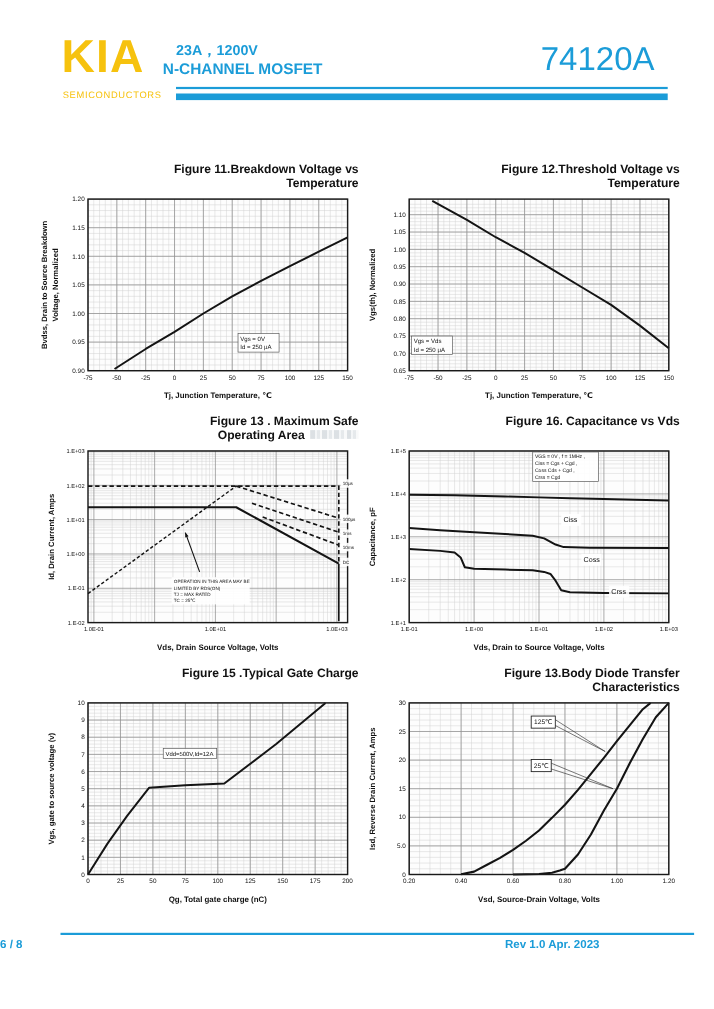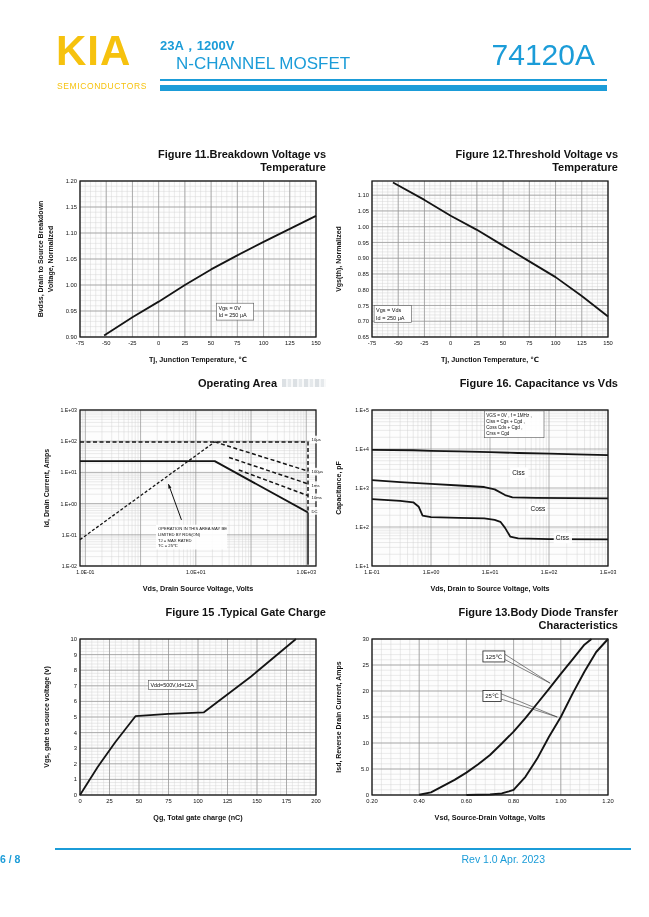--- a/index.html
+++ b/index.html
@@ -6,41 +6,41 @@
   body{width:649px;height:917px;background:#ffffff;position:relative;
        font-family:"Liberation Sans",sans-serif;color:#111;overflow:hidden;}
   .page{position:absolute;inset:0;}
 
   
   .logo{position:absolute;left:56px;top:30px;font-size:42px;font-weight:bold;
         letter-spacing:1px;color:var(--logo);line-height:1;}
   .logo-sub{position:absolute;left:57px;top:81px;font-size:8.5px;font-weight:normal;
         letter-spacing:.6px;color:var(--logo);}
   .prod-line1{position:absolute;left:160px;top:37px;font-size:13px;font-weight:bold;color:var(--accent);}
-  .prod-line2{position:absolute;left:176px;top:54px;font-size:17px;font-weight:normal;color:var(--accent);}
+  .prod-line2{position:absolute;left:148px;top:54px;font-size:14px;font-weight:bold;color:var(--accent);}
   .part-number{position:absolute;right:54px;top:40px;font-size:30px;color:var(--accent);line-height:1;}
   .rule-thin{position:absolute;left:160px;top:79px;width:447px;height:1.5px;background:var(--accent);}
   .rule-thick{position:absolute;left:160px;top:85px;width:447px;height:6px;background:var(--accent);}
 
   
   .figs{position:absolute;left:34px;top:148px;width:584px;
         display:grid;grid-template-columns:292px 292px;row-gap:12px;}
   .fig{margin:0;width:292px;}
   .fig-title{height:27px;font-size:11px;font-weight:bold;text-align:right;
              line-height:1.2;padding-left:34px;box-sizing:border-box;}
   .chart{width:292px;height:190px;display:block;}
   svg text{font-family:"Liberation Sans","DejaVu Sans",sans-serif;}
   .ghost{display:inline-block;width:44px;height:8px;margin-left:5px;vertical-align:baseline;
          opacity:.5;background:repeating-linear-gradient(90deg,#b9c2c9 0 4px,#e8ecef 4px 6px,#ccd3d8 6px 9px,#f1f3f4 9px 11px);}
 
   
   .footer-rule{position:absolute;left:55px;top:848px;width:576px;height:1.5px;background:var(--accent);}
   .page-num{position:absolute;left:0;top:853px;width:649px;
             font-size:10.5px;font-weight:bold;color:var(--accent);}
-  .rev{position:absolute;right:104px;top:853px;font-size:10.5px;font-weight:normal;color:var(--accent);}
+  .rev{position:absolute;right:104px;top:853px;font-size:10.5px;font-weight:bold;color:var(--accent);}
 </style>
 </head>
 <body>
 
 <div class="page">
 
   <header>
     <div class="logo">KIA</div>
     <div class="logo-sub">SEMICONDUCTORS</div>
     <div class="prod-line1">23A，1200V</div>
@@ -123,20 +123,21 @@
           <text x="164.0" y="187.0" font-size="7.2" text-anchor="middle" font-weight="bold" fill="#111">Tj, Junction Temperature, ℃</text>
           <text transform="translate(15 84) rotate(-90)" font-size="7" font-weight="bold" text-anchor="middle" fill="#111">Vgs(th),  Normalized</text>
           <rect x="48.1" y="130.5" width="37.3" height="16.9" fill="rgba(255,255,255,0.9)" stroke="#555" stroke-width="0.6"></rect>
           <text x="50.1" y="137.2" font-size="5.5" text-anchor="start" fill="#111">Vgs = Vds</text>
           <text x="50.1" y="144.6" font-size="5.5" text-anchor="start" fill="#111">Id = 250 μA</text>
         </svg>
     </figure>
 
     <figure class="fig">
       <div class="fig-title">
+        <div>Figure 13 . Maximum Safe</div>
         <div><span>Operating Area</span><span class="ghost"></span></div>
       </div>
       <svg class="chart" viewBox="0 0 292 190">
           <rect x="46" y="6" width="236" height="156" fill="#fdfdfd"></rect>
           <path d="M48.83 6V162M67.98 6V162M77.70 6V162M84.60 6V162M89.96 6V162M94.33 6V162M98.03 6V162M101.23 6V162M104.06 6V162M123.21 6V162M132.93 6V162M139.83 6V162M145.19 6V162M149.56 6V162M153.26 6V162M156.46 6V162M159.29 6V162M178.44 6V162M188.17 6V162M195.07 6V162M200.42 6V162M204.79 6V162M208.49 6V162M211.69 6V162M214.52 6V162M233.67 6V162M243.40 6V162M250.30 6V162M255.65 6V162M260.02 6V162M263.72 6V162M266.92 6V162M269.75 6V162M46 152.61H282M46 147.11H282M46 143.22H282M46 140.19H282M46 137.72H282M46 135.63H282M46 133.82H282M46 132.23H282M46 121.41H282M46 115.91H282M46 112.02H282M46 108.99H282M46 106.52H282M46 104.43H282M46 102.62H282M46 101.03H282M46 90.21H282M46 84.71H282M46 80.82H282M46 77.79H282M46 75.32H282M46 73.23H282M46 71.42H282M46 69.83H282M46 59.01H282M46 53.51H282M46 49.62H282M46 46.59H282M46 44.12H282M46 42.03H282M46 40.22H282M46 38.63H282M46 27.81H282M46 22.31H282M46 18.42H282M46 15.39H282M46 12.92H282M46 10.83H282M46 9.02H282M46 7.43H282" stroke="#d2d2d2" stroke-width="0.45" fill="none"></path>
           <path d="M51.35 6V162M106.58 6V162M161.81 6V162M217.04 6V162M272.27 6V162M46 162.00H282M46 130.80H282M46 99.60H282M46 68.40H282M46 37.20H282M46 6.00H282" stroke="#929292" stroke-width="0.7" fill="none"></path>
           <path d="M46.00 37.90L274.01 37.90L274.01 108.46" fill="none" stroke="#141414" stroke-width="1.5" stroke-dasharray="4,2.5" stroke-linejoin="round" stroke-linecap="butt"></path>
           <path d="M180.73 37.90L274.01 67.11" fill="none" stroke="#141414" stroke-width="1.5" stroke-dasharray="4,2.5" stroke-linejoin="round" stroke-linecap="butt"></path>
           <path d="M195.07 53.51L274.01 79.84" fill="none" stroke="#141414" stroke-width="1.5" stroke-dasharray="4,2.5" stroke-linejoin="round" stroke-linecap="butt"></path>
           <path d="M204.79 65.93L274.01 91.64" fill="none" stroke="#141414" stroke-width="1.5" stroke-dasharray="4,2.5" stroke-linejoin="round" stroke-linecap="butt"></path>

